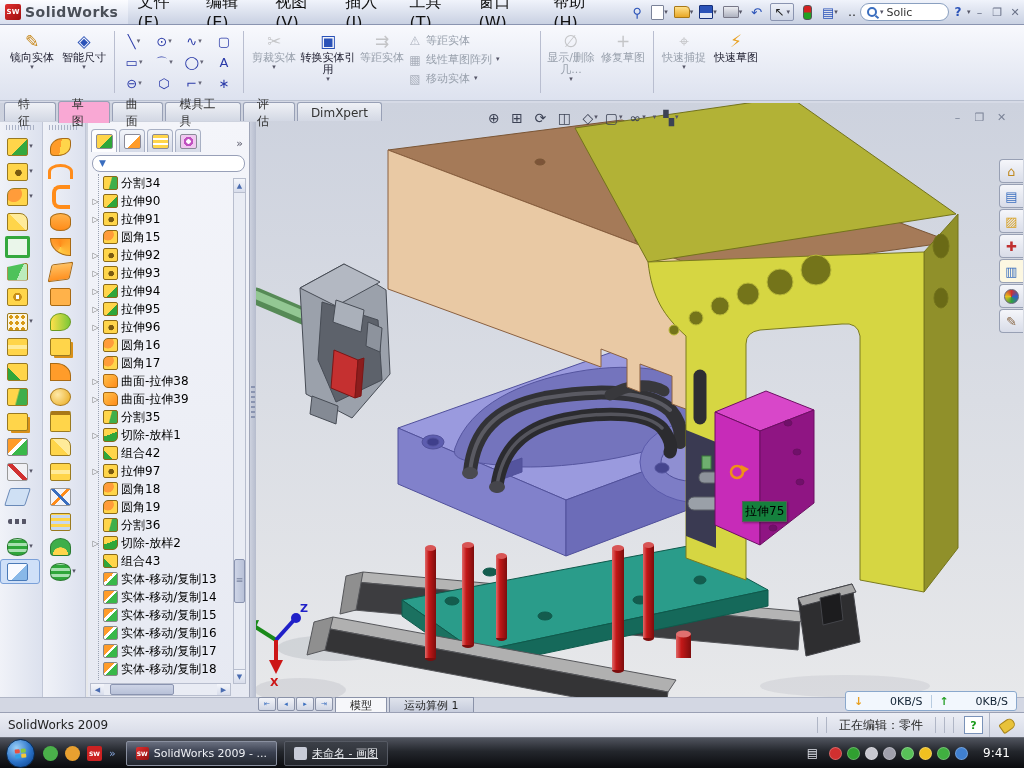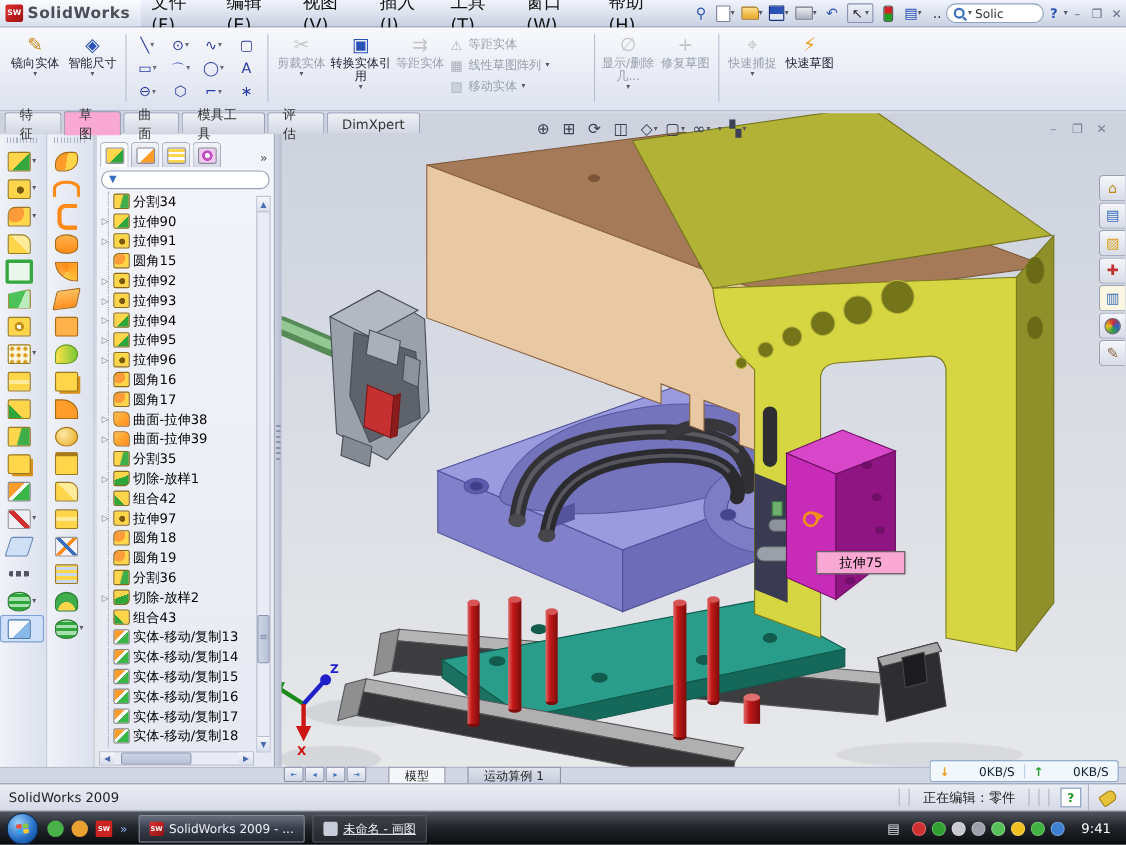--- a/index.html
+++ b/index.html
@@ -157,39 +157,39 @@
   .hu-item{display:flex;align-items:center;gap:1px;padding:0 2px;height:19px;color:#3c4254;font-size:14px;}
   .hu-item .dds{visibility:hidden;}
   .hu-item.dd .dds{visibility:visible;}
   .ballic{width:13px;height:13px;border-radius:50%;background:conic-gradient(#d03030,#3060c8,#30a040,#e8c020,#d03030);border:1px solid #667;}
   .cwc{left:948px;top:7px;display:flex;gap:3px;z-index:5;}
   .cwb{width:19px;height:15px;display:flex;align-items:center;justify-content:center;color:#7a8296;font-size:11px;}
   .taskpane{left:999px;top:56px;display:flex;flex-direction:column;gap:1px;z-index:6;}
   .tp-tab{width:24px;height:24px;background:linear-gradient(#f5f6fa,#d8dce8);border:1px solid #98a0b4;border-right:none;
     border-radius:4px 0 0 4px;display:flex;align-items:center;justify-content:center;font-size:13px;box-sizing:border-box;}
   .tp-tab.active{background:#fcf7e2;}
-  .tooltip{left:742px;top:398px;background:#f9a8d4;border:1px solid #5a5a5a;padding:1px 20px;font-size:12px;color:#000;
+  .tooltip{left:742px;top:398px;background:#15803d;border:1px solid #5a5a5a;padding:1px 2px;font-size:12px;color:#000;
     z-index:7;box-shadow:1px 1px 2px rgba(0,0,0,.35);}
 
   
   .netmeter{left:845px;top:691px;width:172px;height:20px;background:#f2f7fd;border:1px solid #8aa8cc;border-radius:3px;
     z-index:40;display:flex;align-items:center;font-size:11px;color:#123;box-sizing:border-box;}
   .nm-half{flex:1;display:flex;align-items:center;justify-content:space-between;padding:0 8px;}
   .nm-half:first-child{border-right:1px solid #b8cce0;}
   .nm-down{color:#e8a020;font-weight:bold;}
   .nm-up{color:#28a028;font-weight:bold;}
 
   
   .modeltabs{left:0;top:697px;width:1024px;height:15px;background:#d3d7e3;border-top:1px solid #b0b6c6;
     display:flex;align-items:flex-end;box-sizing:border-box;}
   .mt-nav{display:flex;gap:1px;margin-left:258px;margin-bottom:1px;}
   .mt-btn{width:16px;height:12px;background:linear-gradient(#f2f4f9,#d0d6e4);border:1px solid #8a92a8;border-radius:2px;
     display:flex;align-items:center;justify-content:center;font-size:7px;color:#3a6ebf;}
   .mtab{height:14px;padding:0 14px;font-size:11px;display:flex;align-items:center;color:#222;
-    background:linear-gradient(#dfe3ec,#c6ccdc);border:1px solid #8a92a8;border-bottom:none;margin-left:20px;}
+    background:linear-gradient(#dfe3ec,#c6ccdc);border:1px solid #8a92a8;border-bottom:none;margin-left:2px;}
   .mtab.active{background:#f6f7fa;}
 
   
   .statusbar{left:0;top:712px;width:1024px;height:25px;background:linear-gradient(#eceef5,#d6dae6);
     border-top:1px solid #9aa0b4;box-sizing:border-box;display:flex;align-items:center;font-size:12px;}
   .sb-left{padding-left:8px;color:#222;}
   .sb-right{margin-left:auto;display:flex;align-items:center;height:100%;}
   .sb-sep{width:1px;height:70%;background:#b0b6c6;margin:0 4px;}
   .sb-edit{padding:0 8px;color:#222;}
   .sb-q{width:17px;height:16px;background:#fff;border:1px solid #7a92b8;color:#1a9a1a;font-weight:bold;font-size:11px;

